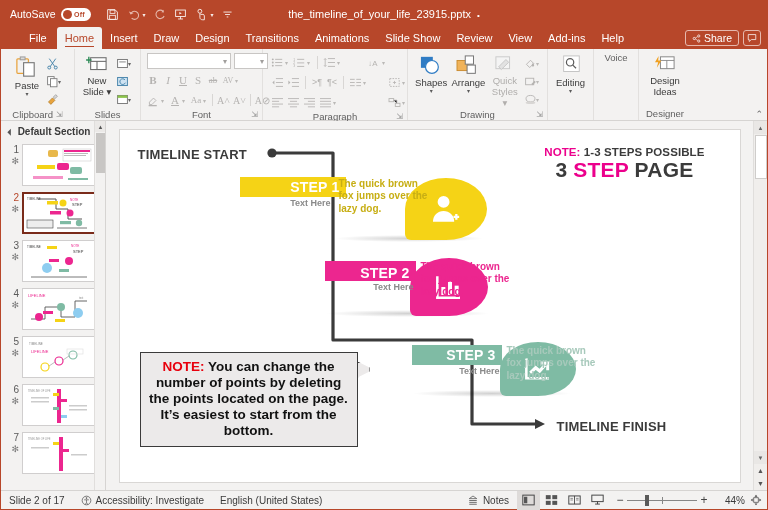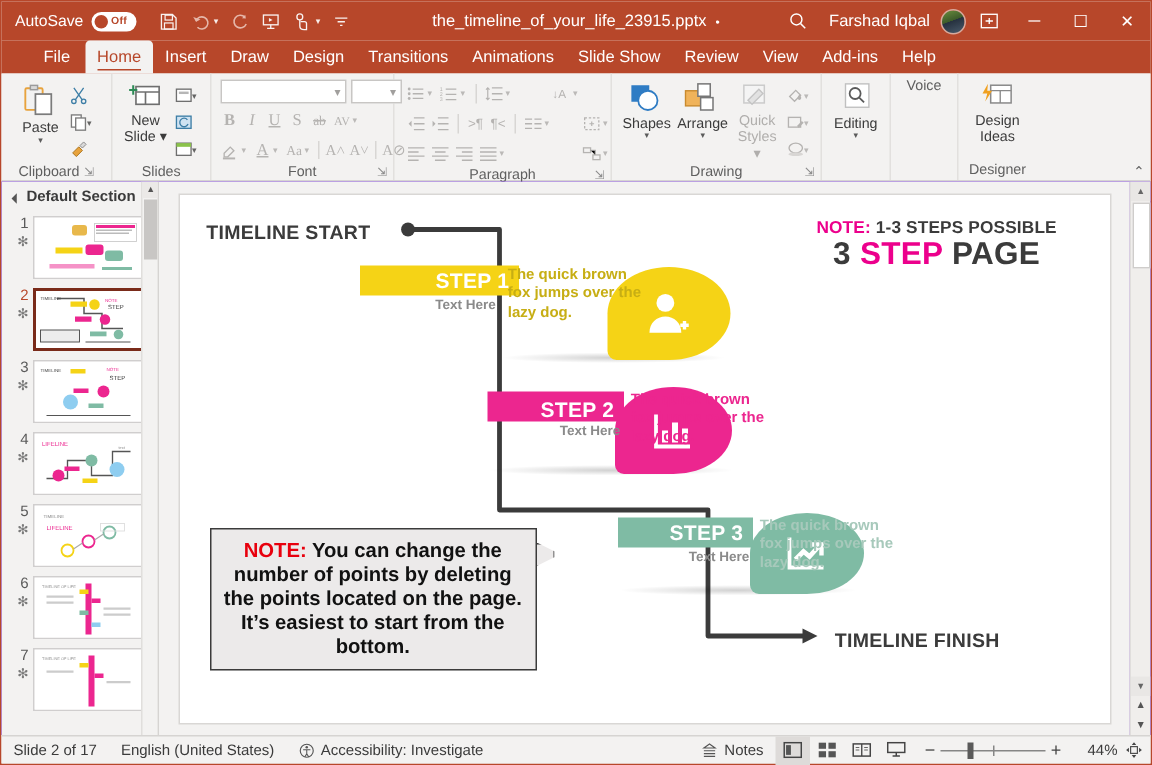--- a/index.html
+++ b/index.html
@@ -218,54 +218,51 @@
             <path d="M3 5h10M5 8h6M7 11h2" stroke="#fff" stroke-width="1.1"></path>
           </svg>
       </span>
     </div>
 
     <div class="doctitle">
       <span>the_timeline_of_your_life_23915.pptx</span>
       <span style="font-size:8px;margin-left:3px;">•</span>
     </div>
 
-    <div class="tright">
-      <span class="searchbtn">
-        <svg width="14" height="14" viewBox="0 0 16 16">
-            <circle cx="6.8" cy="6.8" r="4.2" fill="none" stroke="#fff" stroke-width="1.1"></circle>
-            <path d="M10 10l3.5 3.5" stroke="#fff" stroke-width="1.1"></path>
-          </svg>
-      </span>
-      <span class="uname">Farshad Iqbal</span>
-      <span class="avatar"></span>
-      <span class="ribbon-disp">
-        <svg width="13" height="12" viewBox="0 0 16 14">
-            <rect x="1.5" y="1.5" width="13" height="11" fill="none" stroke="#fff" stroke-width="1.1"></rect>
-            <path d="M5 7h6M8 4.5v5" stroke="#fff" stroke-width="1.1"></path>
-          </svg>
-      </span>
-      <span class="wbtn">─</span>
-      <span class="wbtn">☐</span>
-      <span class="wbtn close">✕</span>
-    </div>
   </div>
 
   <div class="tabsrow">
     <div class="tab file">File</div>
     <div class="tab active">Home</div>
     <div class="tab">Insert</div>
     <div class="tab">Draw</div>
     <div class="tab">Design</div>
     <div class="tab">Transitions</div>
     <div class="tab">Animations</div>
     <div class="tab">Slide Show</div>
     <div class="tab">Review</div>
     <div class="tab">View</div>
     <div class="tab">Add-ins</div>
     <div class="tab">Help</div>
+    <div class="right">
+      <div class="sharebtn">
+        <svg width="9" height="9" viewBox="0 0 16 16">
+            <circle cx="12" cy="3.5" r="2" fill="none" stroke="#fff" stroke-width="1.3"></circle>
+            <circle cx="4" cy="8" r="2" fill="none" stroke="#fff" stroke-width="1.3"></circle>
+            <circle cx="12" cy="12.5" r="2" fill="none" stroke="#fff" stroke-width="1.3"></circle>
+            <path d="M6 7l4-2.2M6 9l4 2.2" stroke="#fff" stroke-width="1.1"></path>
+          </svg>
+        <span>Share</span>
+      </div>
+      <div class="cmtbtn">
+        <svg width="10" height="10" viewBox="0 0 16 16">
+            <path d="M2 2.5h12v8H7l-3.5 3v-3H2z" fill="none" stroke="#fff" stroke-width="1.2"></path>
+          </svg>
+      </div>
+    </div>
   </div>
 
   <div class="ribbon">
 
     <div class="rgroup" style="width:74px;">
       <div class="body" style="justify-content:center;">
         <div class="bigbtn" style="width:32px;">
           <svg width="25" height="25" viewBox="0 0 26 26">
               <rect x="3" y="4" width="12" height="15" rx="1" fill="#f2f2f2" stroke="#e8a33d" stroke-width="1.3"></rect>
               <rect x="6.5" y="2" width="5" height="3" fill="#d9d9d9" stroke="#9b9b9b" stroke-width="1"></rect>
@@ -832,29 +829,29 @@
       <div class="bar"></div>
       <div class="spacer"></div>
       <div class="arr">▼</div>
       <div class="navbtn">▲</div>
       <div class="navbtn">▼</div>
     </div>
   </div>
 
   <div class="status">
     <div class="si">Slide 2 of 17</div>
-    <div class="si">English (United States)</div>
     <div class="si">
       <svg width="11" height="11" viewBox="0 0 16 16">
           <circle cx="8" cy="8" r="6.3" fill="none" stroke="#555" stroke-width="1.1"></circle>
           <circle cx="8" cy="4.5" r="1.2" fill="#555"></circle>
           <path d="M4.5 7h7M8 7v4M8 11l-2 3M8 11l2 3" stroke="#555" stroke-width="1"></path>
         </svg>
       <span>Accessibility: Investigate</span>
     </div>
+    <div class="si">English (United States)</div>
 
     <div class="right">
       <div class="si">
         <svg width="12" height="11" viewBox="0 0 16 14">
             <path d="M8 1l5 3.5H3z" fill="none" stroke="#555" stroke-width="1"></path>
             <path d="M3 7h10M3 9.5h10M3 12h10" stroke="#555" stroke-width="1.1"></path>
           </svg>
         <span>Notes</span>
       </div>
       <div class="viewbtn active">

